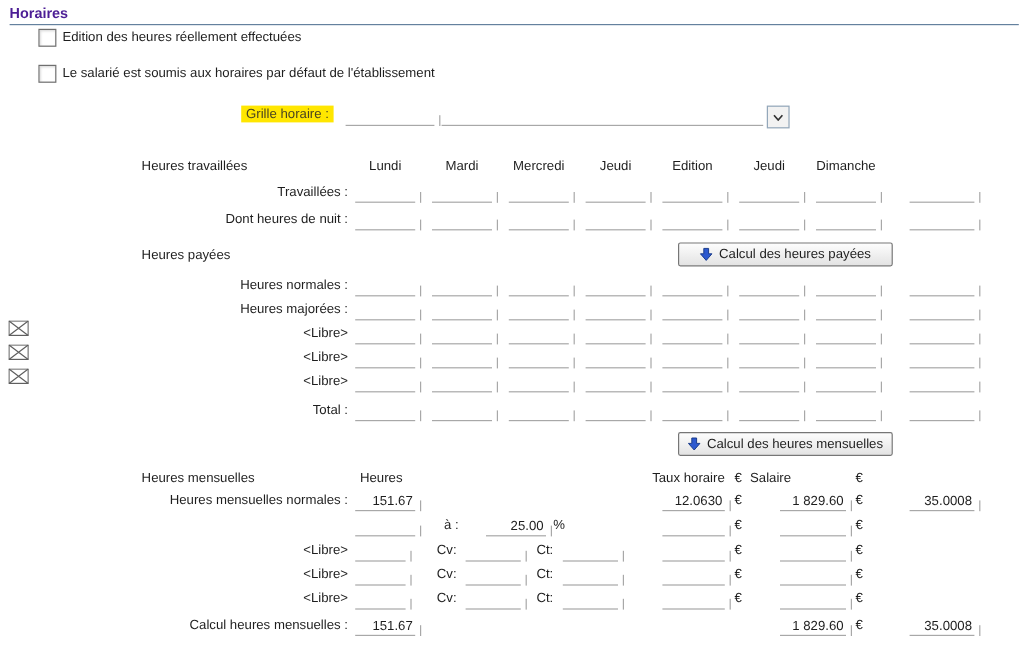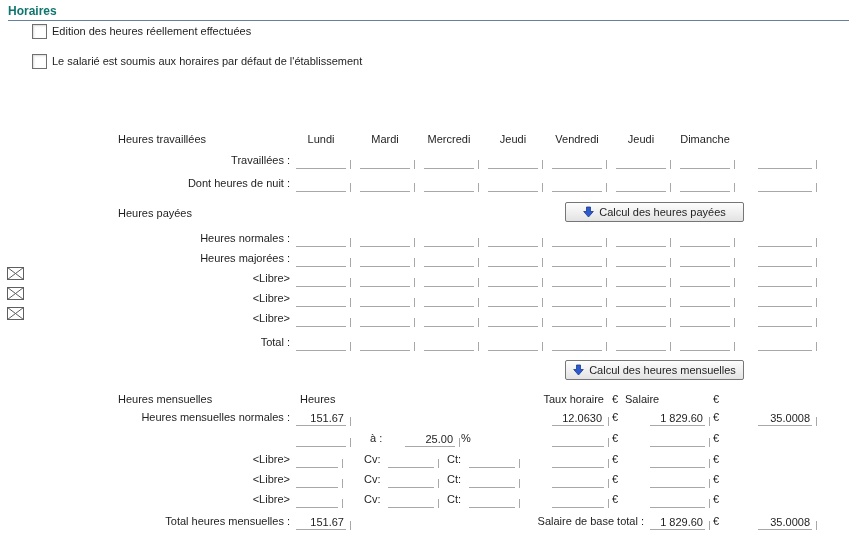--- a/index.html
+++ b/index.html
@@ -1,19 +1,19 @@
 <!DOCTYPE html>
 <html><head>
 <meta charset="utf-8">
 <style>
   html,body{margin:0;padding:0;background:#fff;}
   body{width:857px;height:540px;overflow:hidden;}
   .canvas{position:relative;width:857px;height:540px;background:#fff;
           font-family:"Liberation Sans",sans-serif;font-size:11px;color:#1e1e1e;overflow:hidden;}
-  .title{position:absolute;left:8px;top:4px;font-weight:bold;font-size:12px;color:#0f766e;}
+  .title{position:absolute;left:8px;top:4px;font-weight:bold;font-size:12px;color:#4c1d95;}
   .title-rule{position:absolute;left:8px;top:20px;width:841px;border-top:1px solid #64819e;}
   .chk-row{position:absolute;left:0;width:857px;height:16px;}
   .chk{position:absolute;left:32px;top:0;width:13px;height:13px;border:1px solid #6f6f6f;background:#fff;
        box-shadow:inset 1px 1px 2px rgba(0,0,0,.15);}
   .chk-label{position:absolute;left:52px;top:1px;white-space:nowrap;}
   .row{position:absolute;left:0;width:857px;height:18px;}
   .rlabel{position:absolute;left:0;top:2px;width:290px;text-align:right;white-space:nowrap;}
   .sec-title{position:absolute;left:118px;top:2px;white-space:nowrap;}
   .atxt{position:absolute;top:2px;white-space:nowrap;}
   .eu{position:absolute;top:2px;}
@@ -42,28 +42,38 @@
 
   <div class="chk-row" style="top:24px">
     <span class="chk"></span>
     <span class="chk-label">Edition des heures réellement effectuées</span>
   </div>
   <div class="chk-row" style="top:54px">
     <span class="chk"></span>
     <span class="chk-label">Le salarié est soumis aux horaires par défaut de l'établissement</span>
   </div>
 
+  <div class="row" style="top:88px">
+    <span class="hl-label">Grille horaire :</span>
+    <span class="fld" style="left:288px;width:74px"></span>
+    <span class="fld no-tick" style="left:368px;width:268px"></span>
+    <span class="combo-btn">
+      <svg width="9" height="6" viewBox="0 0 9 6">
+          <path d="M1 1 L4.5 5 L8 1" fill="none" stroke="#333" stroke-width="1.4"></path>
+        </svg>
+    </span>
+  </div>
 
   <div class="row" style="top:131px">
     <span class="sec-title">Heures travaillées</span>
     <span class="day-h" style="left:289px">Lundi</span>
     <span class="day-h" style="left:353px">Mardi</span>
     <span class="day-h" style="left:417px">Mercredi</span>
     <span class="day-h" style="left:481px">Jeudi</span>
-    <span class="day-h" style="left:545px">Vendredi</span>
+    <span class="day-h" style="left:545px">Edition</span>
     <span class="day-h" style="left:609px">Jeudi</span>
     <span class="day-h" style="left:673px">Dimanche</span>
   </div>
 
   <div class="row" style="top:175px">
     <span class="rlabel">Dont heures de nuit :</span>
     <span class="fld c1"></span>
     <span class="fld c2"></span>
     <span class="fld c3"></span>
     <span class="fld c4"></span>
@@ -266,25 +276,24 @@
     <span class="fld" style="left:388px;width:46px"></span>
     <span class="atxt" style="left:447px">Ct:</span>
     <span class="fld" style="left:469px;width:46px"></span>
     <span class="fld" style="left:552px;width:52px"></span>
     <span class="eu" style="left:612px">€</span>
     <span class="fld" style="left:650px;width:55px"></span>
     <span class="eu" style="left:713px">€</span>
   </div>
 
   <div class="row" style="top:513px">
-    <span class="rlabel">Total heures mensuelles :</span>
+    <span class="rlabel">Calcul heures mensuelles :</span>
     <span class="fld" style="left:296px;width:50px">
         <span class="val">151.67</span>
       </span>
-    <span class="atxt" style="left:440px;width:204px;text-align:right">Salaire de base total :</span>
     <span class="fld" style="left:650px;width:55px">
         <span class="val">1 829.60</span>
       </span>
     <span class="eu" style="left:713px">€</span>
     <span class="fld" style="left:758px;width:54px">
         <span class="val">35.0008</span>
       </span>
   </div>
 
 </div>

